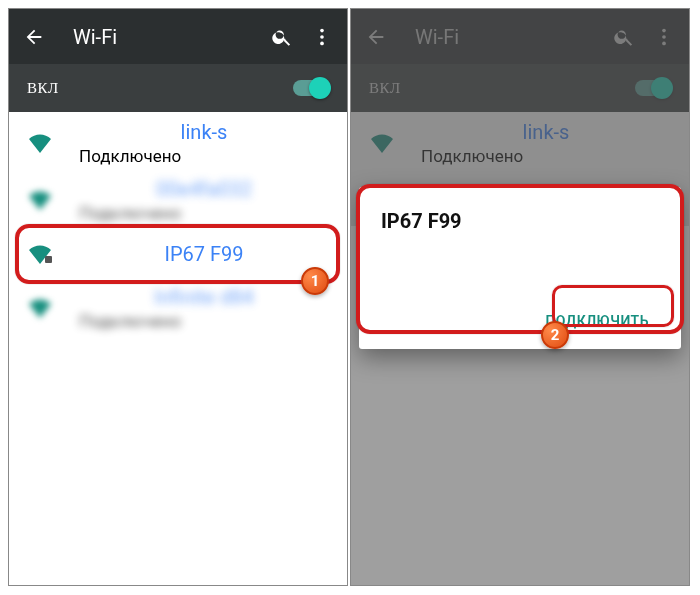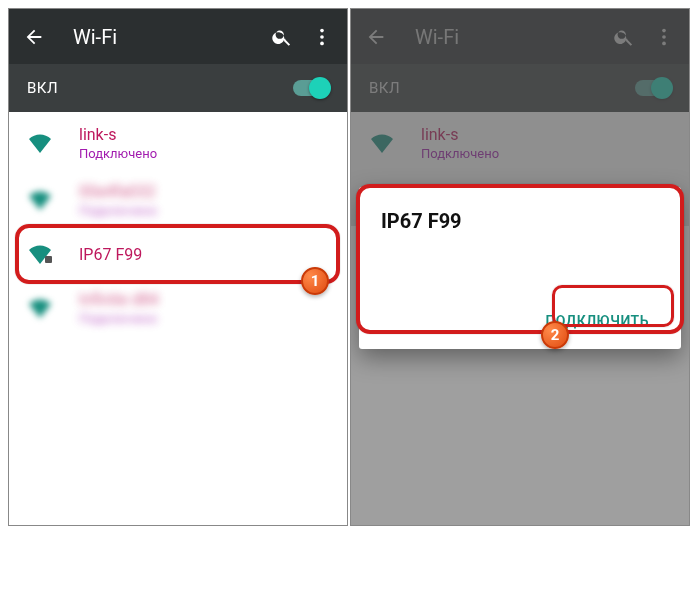--- a/index.html
+++ b/index.html
@@ -1,31 +1,31 @@
 <!DOCTYPE html>
 <html><head>
   <meta charset="utf-8">
   <style>
     * { margin: 0; padding: 0; box-sizing: border-box; font-family: Roboto, Arial, sans-serif; }
     body { width: 700px; height: 595px; background: #fff; display: flex; gap: 2px; padding: 8px; }
-    .screen { width: 340px; height: 518px; background: #fff; position: relative; border: 1px solid #888; overflow: hidden; }
+    .screen { width: 340px; height: 578px; background: #fff; position: relative; border: 1px solid #888; overflow: hidden; }
     .appbar { height: 55px; background: #2b2f30; display: flex; align-items: center; padding: 0 14px; color: #fff; }
     .appbar .back { margin-right: 28px; }
     .appbar .title { font-size: 20px; font-weight: 400; flex: 1; }
     .appbar .act { margin-left: 18px; }
     .toggle-row { height: 48px; background: #3a3e3f; display: flex; align-items: center; padding: 0 18px; color: #fff; }
-    .toggle-row .lbl { flex: 1; font-size: 15px; letter-spacing: 0.5px; }
+    .toggle-row .lbl { flex: 1; font-size: 15px; letter-spacing: 0.5px; font-family: Liberation Serif, serif; }
     .switch { width: 36px; height: 16px; background: #5a9d95; border-radius: 10px; position: relative; }
     .switch .knob { position: absolute; right: -2px; top: -3px; width: 22px; height: 22px; border-radius: 50%; background: #1dd1b8; box-shadow: 0 1px 3px rgba(0,0,0,0.4); }
     .list { background: #fff; }
     .net { height: 62px; display: flex; align-items: center; padding: 0 18px; }
     .net .wifi-ic { width: 26px; height: 26px; margin-right: 26px; display: flex; align-items: center; justify-content: center; }
     .net .info { flex: 1; }
-    .net .ssid { font-size: 16px; color: #be185d; }
-    .net .sub { font-size: 13px; color: #a21caf; margin-top: 2px; }
+    .net .ssid { font-size: 20px; color: #3b82f6; text-align: center; }
+    .net .sub { font-size: 17px; color: #000000; margin-top: 2px; }
     .net.blur .ssid, .net.blur .sub { filter: blur(4px); opacity: 0.7; }
     .net.blur .wifi-ic { filter: blur(3px); }
     .net.short { height: 52px; }
     .highlight-red { border: 4px solid #d21c1c; border-radius: 14px; position: absolute; box-shadow: 0 0 0 1px rgba(0,0,0,0.05); }
     .badge { position: absolute; width: 28px; height: 28px; border-radius: 50%; background: radial-gradient(circle at 30% 30%, #ff8a4a, #e04a10); border: 2px solid #c93a08; color: #fff; font-weight: bold; font-size: 15px; display: flex; align-items: center; justify-content: center; box-shadow: 0 2px 4px rgba(0,0,0,0.3); }
     .overlay { position: absolute; inset: 0; background: rgba(90,90,90,0.58); }
     .dim .appbar, .dim .toggle-row, .dim .list { filter: brightness(0.85); }
     .dialog { position: absolute; left: 8px; right: 8px; top: 178px; background: #fff; border-radius: 3px; box-shadow: 0 8px 24px rgba(0,0,0,0.4); padding: 22px 22px 10px 22px; }
     .dialog .dtitle { font-size: 20px; font-weight: 700; color: #111; margin-bottom: 70px; }
     .dialog .actions { display: flex; justify-content: flex-start; gap: 20px; }

